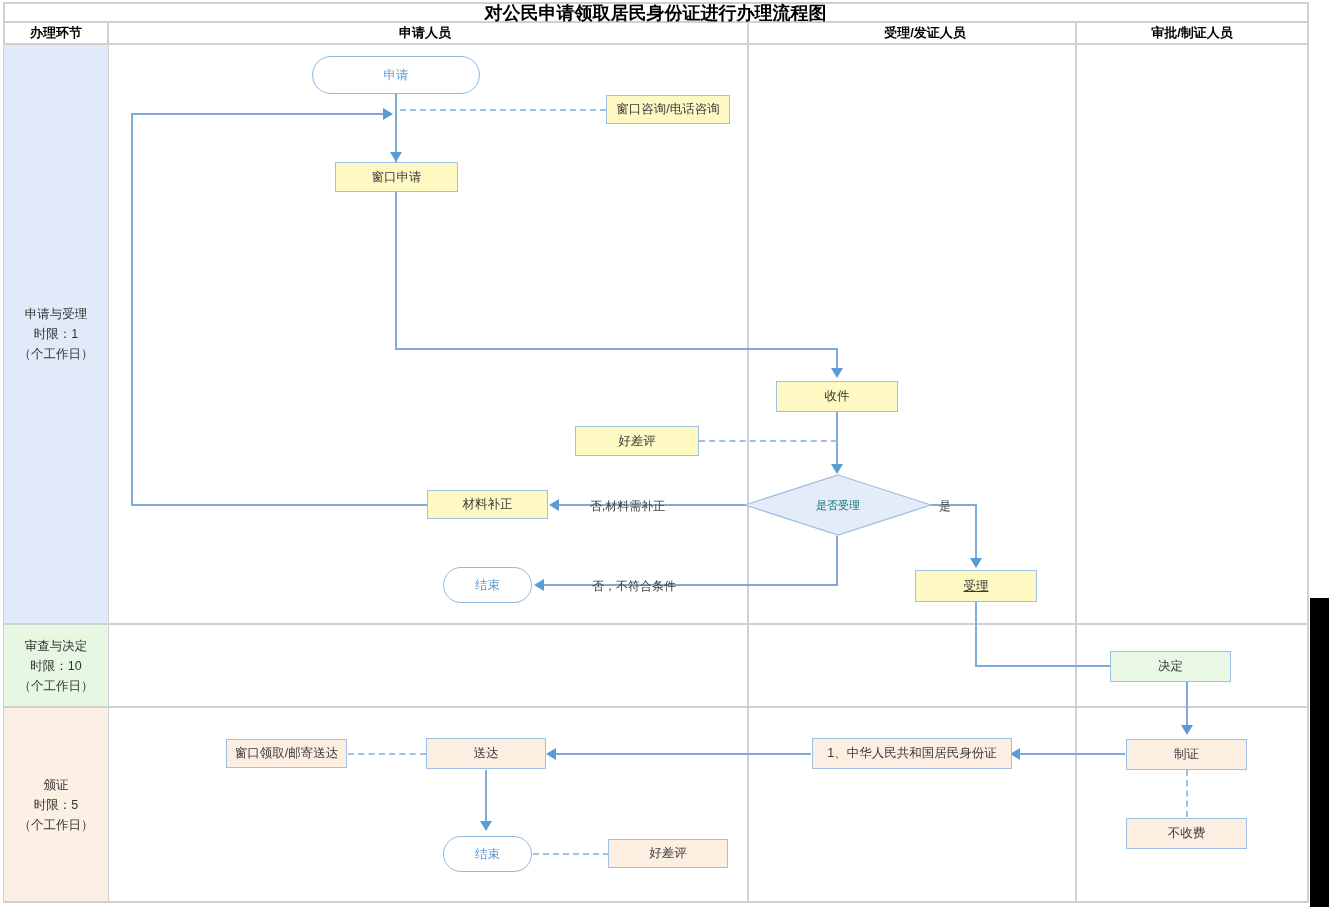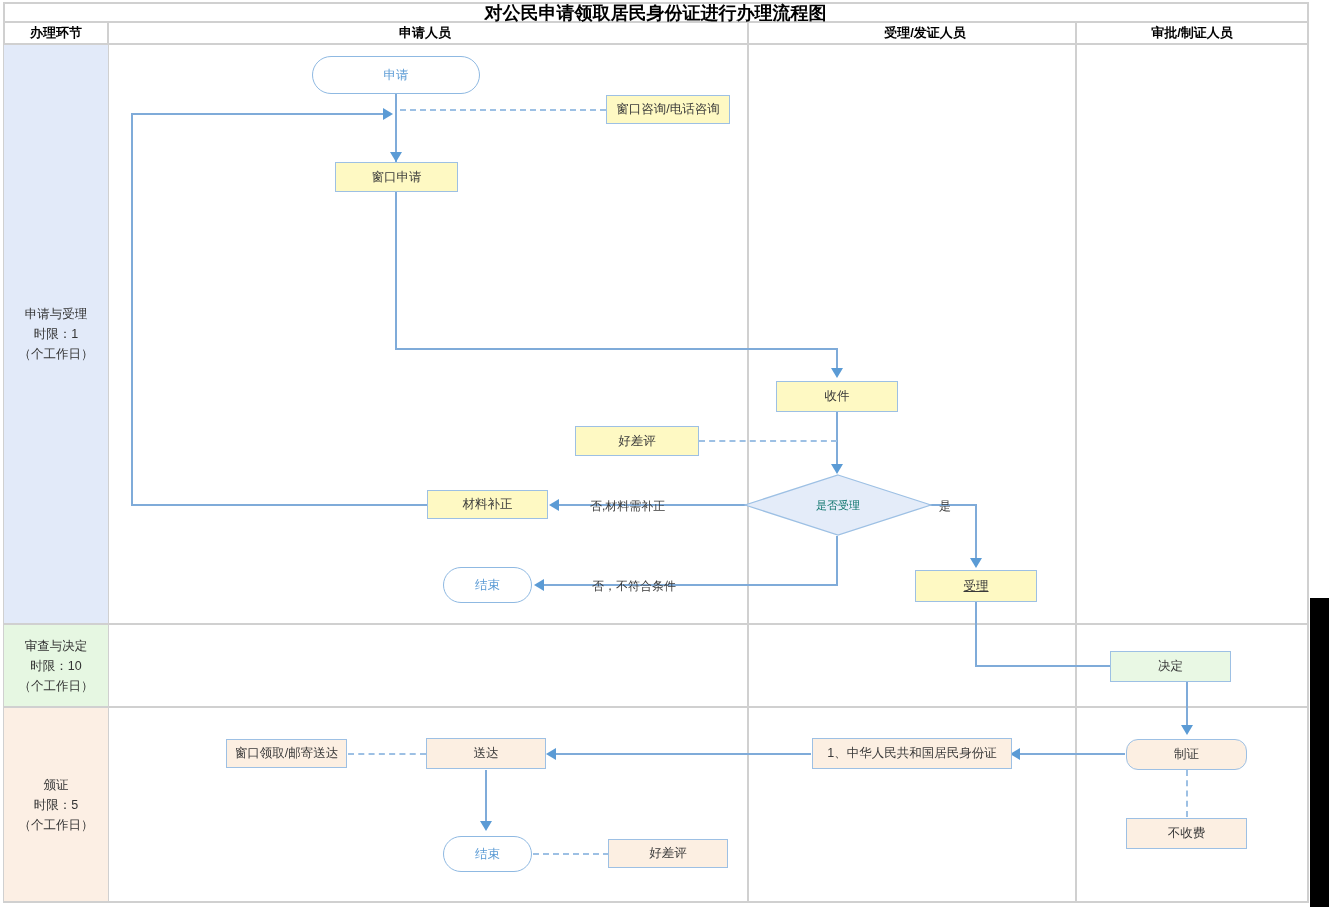--- a/index.html
+++ b/index.html
@@ -219,21 +219,21 @@
   </div>
 
   <div class="node n-blue" style="left:427px;top:490px;width:121px;height:29px;">材料补正</div>
 
   <div class="node n-term" style="left:443px;top:567px;width:89px;height:36px;">结束</div>
 
   <div class="node n-blue" style="left:915px;top:570px;width:122px;height:32px;text-decoration:underline;">受理</div>
 
   <div class="node n-green" style="left:1062px;top:651px;width:121px;height:31px;margin-left:48px;">决定</div>
 
-  <div class="node n-orange" style="left:1126px;top:739px;width:121px;height:31px;border-radius:12px;">制证</div>
+  <div class="node n-orange" style="left:1126px;top:739px;width:121px;height:31px;">制证</div>
 
   <div class="node n-orange" style="left:1126px;top:818px;width:121px;height:31px;">不收费</div>
 
   <div class="node n-orange" style="left:812px;top:738px;width:200px;height:31px;">1、中华人民共和国居民身份证</div>
 
   <div class="node n-orange" style="left:426px;top:738px;width:120px;height:31px;">送达</div>
 
   <div class="node n-orange" style="left:226px;top:739px;width:121px;height:29px;">窗口领取/邮寄送达</div>
 
   <div class="node n-term" style="left:443px;top:836px;width:89px;height:36px;">结束</div>

